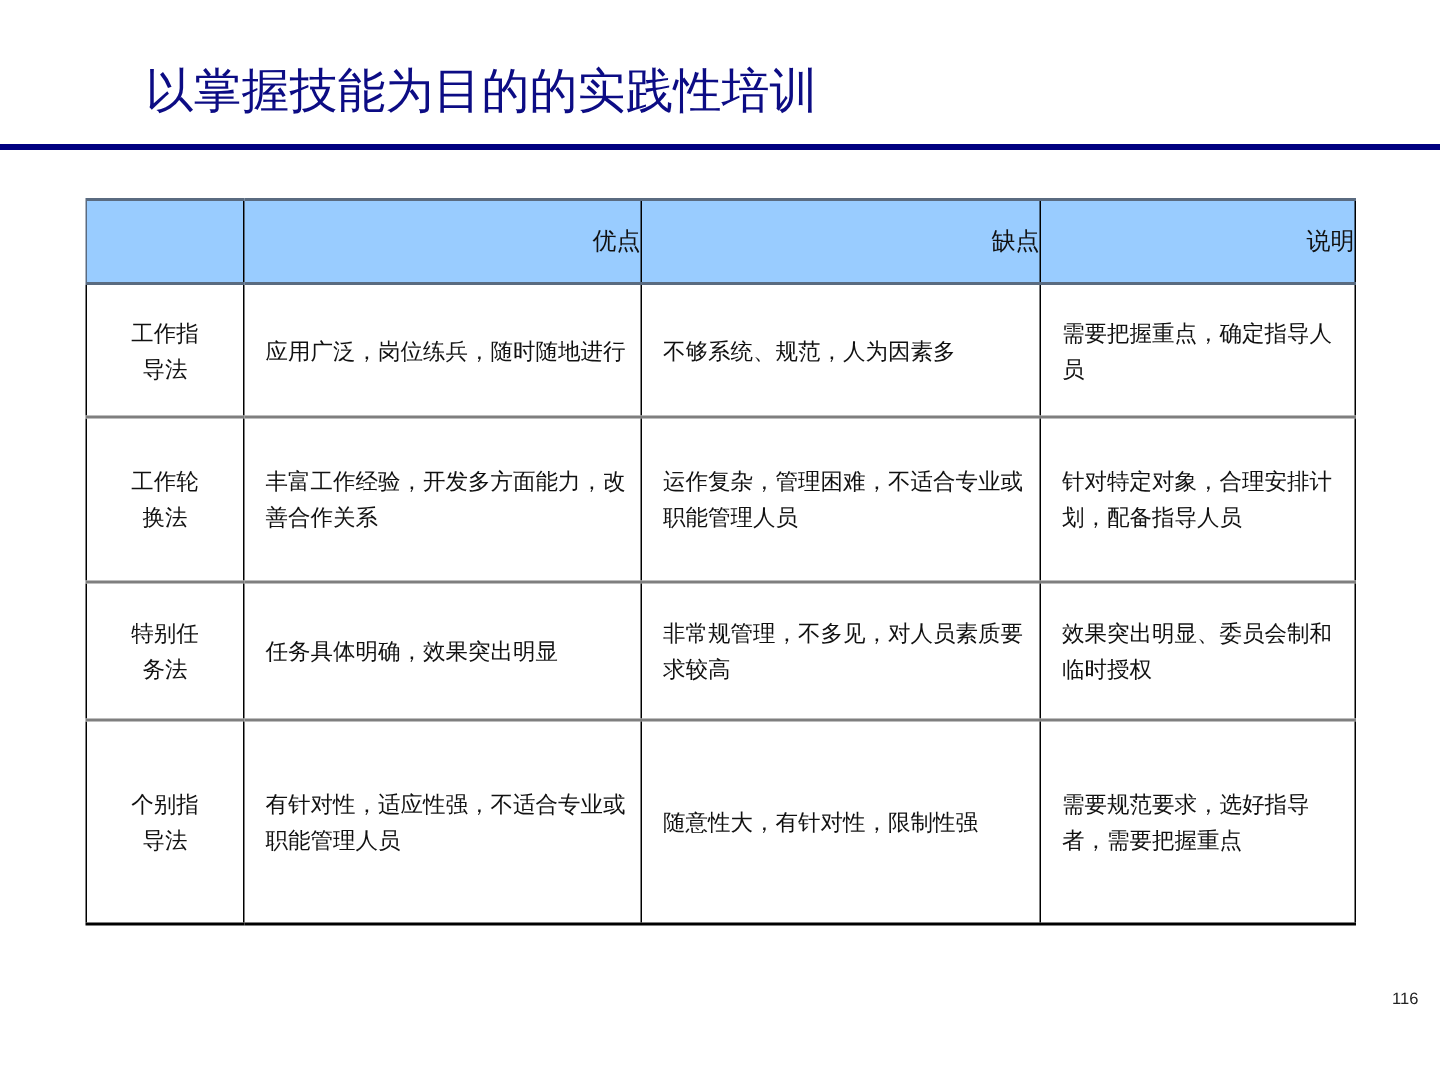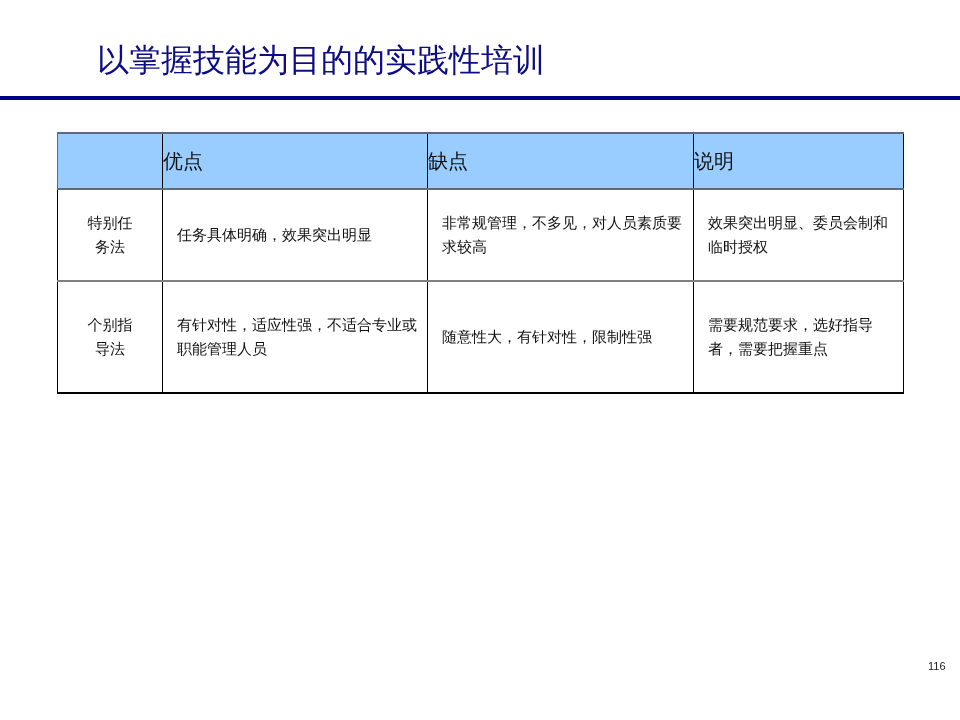--- a/index.html
+++ b/index.html
@@ -23,21 +23,21 @@
   }
   table.grid td {
     padding: 0; vertical-align: middle;
     border-left: 1.5px solid #000;
     border-right: 1.5px solid #000;
     border-top: 2px solid #7f7f7f;
     border-bottom: 2px solid #7f7f7f;
     font-size: 15px; line-height: 24px; color: #111;
   }
   table.grid tr.head td {
-    background: #99ccff; text-align: left; font-size: 20px;
+    background: #99ccff; text-align: right; font-size: 16px;
     border-top: 2px solid #5a6b80; border-bottom: 2px solid #5a6b80;
     height: 54px;
   }
   table.grid tr.head td.c0 { border-left-color: #5a6b80; }
   table.grid tr.r3 td, table.grid tr.r4 td { border-top-color: #000; }
   table.grid tr.r4 td { border-bottom-color: #000; }
   td.method {
     text-align: center; font-size: 19px; line-height: 27px;
   }
   td.cell .txt { padding: 0 10px 0 14px; }
@@ -61,39 +61,69 @@
     <col style="width:210px">
   </colgroup>
   <tbody>
       <tr class="head">
     <td class="c0"></td>
     <td>优点</td>
     <td>缺点</td>
     <td>说明</td>
   </tr>
 
+  <tr class="r1" style="height:89px">
+    <td class="method">
+      <div>工作指</div>
+      <div>导法</div>
+    </td>
+    <td class="cell">
+          <div class="txt">应用广泛，岗位练兵，随时随地进行</div>
+        </td>
+    <td class="cell">
+          <div class="txt">不够系统、规范，人为因素多</div>
+        </td>
+    <td class="cell">
+          <div class="txt">需要把握重点，确定指导人员</div>
+        </td>
+  </tr>
 
+  <tr class="r2" style="height:110px">
+    <td class="method">
+      <div>工作轮</div>
+      <div>换法</div>
+    </td>
+    <td class="cell">
+          <div class="txt">丰富工作经验，开发多方面能力，改善合作关系</div>
+        </td>
+    <td class="cell">
+          <div class="txt">运作复杂，管理困难，不适合专业或职能管理人员</div>
+        </td>
+    <td class="cell">
+          <div class="txt">针对特定对象，合理安排计划，配备指导人员</div>
+        </td>
+  </tr>
 
   <tr class="r3" style="height:92px">
     <td class="method">
       <div>特别任</div>
       <div>务法</div>
     </td>
     <td class="cell">
           <div class="txt">任务具体明确，效果突出明显</div>
         </td>
     <td class="cell">
           <div class="txt">非常规管理，不多见，对人员素质要求较高</div>
         </td>
     <td class="cell">
           <div class="txt">效果突出明显、委员会制和临时授权</div>
         </td>
   </tr>
 
-  <tr class="r4" style="height:112px">
+  <tr class="r4" style="height:136px">
     <td class="method">
       <div>个别指</div>
       <div>导法</div>
     </td>
     <td class="cell">
           <div class="txt">有针对性，适应性强，不适合专业或职能管理人员</div>
         </td>
     <td class="cell">
           <div class="txt">随意性大，有针对性，限制性强</div>
         </td>

